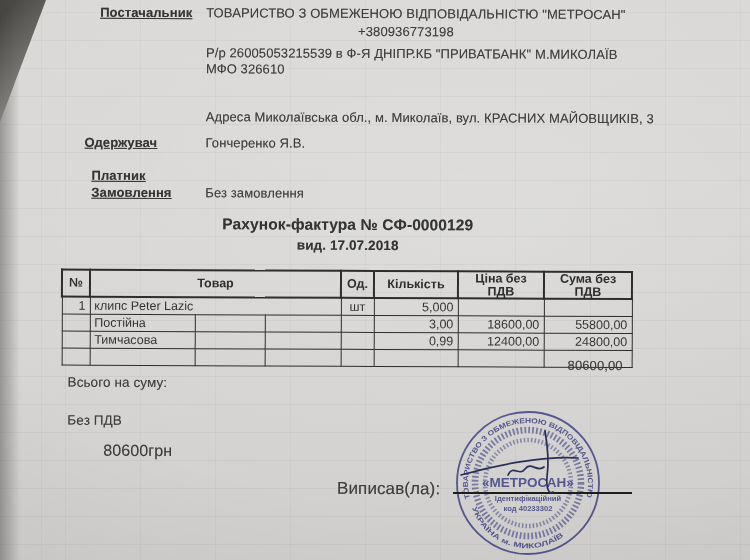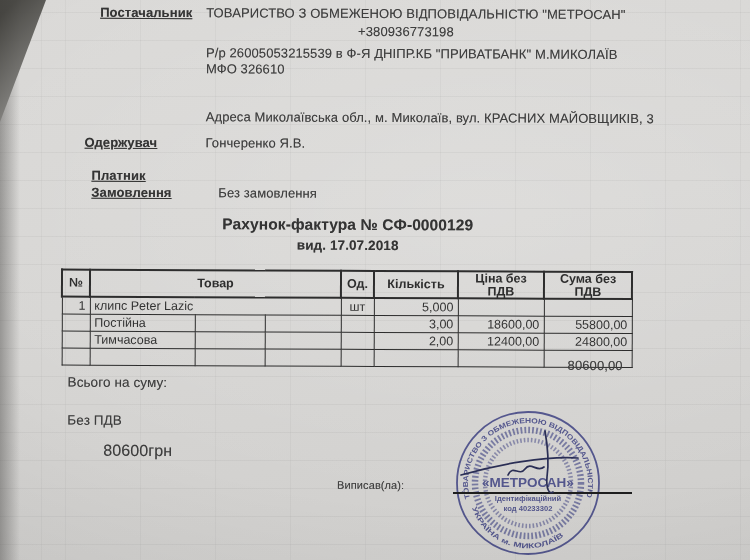--- a/index.html
+++ b/index.html
@@ -75,21 +75,21 @@
       <div class="t" style="left:205px;top:6px;">ТОВАРИСТВО З ОБМЕЖЕНОЮ ВІДПОВІДАЛЬНІСТЮ "МЕТРОСАН"</div>
       <div class="t" style="left:357px;top:24px;">+380936773198</div>
       <div class="t" style="left:205px;top:46px;">Р/р 26005053215539 в Ф-Я ДНІПР.КБ "ПРИВАТБАНК" М.МИКОЛАЇВ</div>
       <div class="t" style="left:205px;top:62px;">МФО 326610</div>
       <div class="t" style="left:205px;top:110px;">Адреса Миколаївська обл., м. Миколаїв, вул. КРАСНИХ МАЙОВЩИКІВ, 3</div>
 
       <div class="t lbl" style="left:84px;top:136px;">Одержувач</div>
       <div class="t" style="left:205px;top:136px;">Гончеренко Я.В.</div>
       <div class="t lbl" style="left:91px;top:169px;">Платник</div>
       <div class="t lbl" style="left:91px;top:186px;">Замовлення</div>
-      <div class="t" style="left:218px;top:186px;">Без замовлення</div>
+      <div class="t" style="left:205px;top:186px;">Без замовлення</div>
 
       <div class="t b ctr" style="left:60px;top:216px;width:575px;font-size:15.5px;">Рахунок-фактура № СФ-0000129</div>
       <div class="t b ctr" style="left:60px;top:238px;width:575px;font-size:13.5px;">вид. 17.07.2018</div>
 
       <table class="inv-table">
         <colgroup>
           <col style="width:28px">
             <col style="width:105px">
             <col style="width:70px">
             <col style="width:76px">
@@ -126,21 +126,21 @@
             <td class="qty">3,00</td>
             <td class="price">18600,00</td>
             <td class="sum">55800,00</td>
           </tr>
           <tr>
             <td class="num"></td>
             <td class="item">Тимчасова</td>
             <td></td>
             <td></td>
             <td class="unit"></td>
-            <td class="qty">2,00</td>
+            <td class="qty">0,99</td>
             <td class="price">12400,00</td>
             <td class="sum">24800,00</td>
           </tr>
           <tr>
             <td class="num"></td>
             <td class="item"></td>
             <td></td>
             <td></td>
             <td class="unit"></td>
             <td class="qty"></td>
@@ -149,21 +149,21 @@
           </tr>
         </tbody>
       </table>
 
       <div class="t" style="left:535px;top:357px;width:88px;text-align:right;">80600,00</div>
 
       <div class="t" style="left:68px;top:376px;font-size:13.5px;">Всього на суму:</div>
       <div class="t" style="left:104px;top:395px;font-size:16px;margin-top:48px;">80600грн</div>
       <div class="t" style="left:68px;top:414px;font-size:13.5px;">Без ПДВ</div>
 
-      <div class="t" style="left:338px;top:479px;font-size:11px;">Виписав(ла):</div>
+      <div class="t" style="left:338px;top:479px;font-size:17px;">Виписав(ла):</div>
     </div>
 
     <svg class="stamp-svg" width="170" height="170" viewBox="0 0 170 170">
       <g fill="none" stroke="#4a4f9f">
         <circle cx="85" cy="85" r="71" stroke-width="1.8" stroke="#4a4f9f"></circle>
         <circle cx="85" cy="85" r="53" stroke-width="6.5" stroke-dasharray="1.8 2.1" opacity=".72" stroke="#4a4f9f"></circle>
         <circle cx="85" cy="85" r="43" stroke-width="4.5" stroke-dasharray="1.6 2" opacity=".6" stroke="#4a4f9f"></circle>
       </g>
       <defs>
         <path id="arcTop" d="M 27.05 100.5 A 60 60 0 1 1 142.95 100.5"></path>

